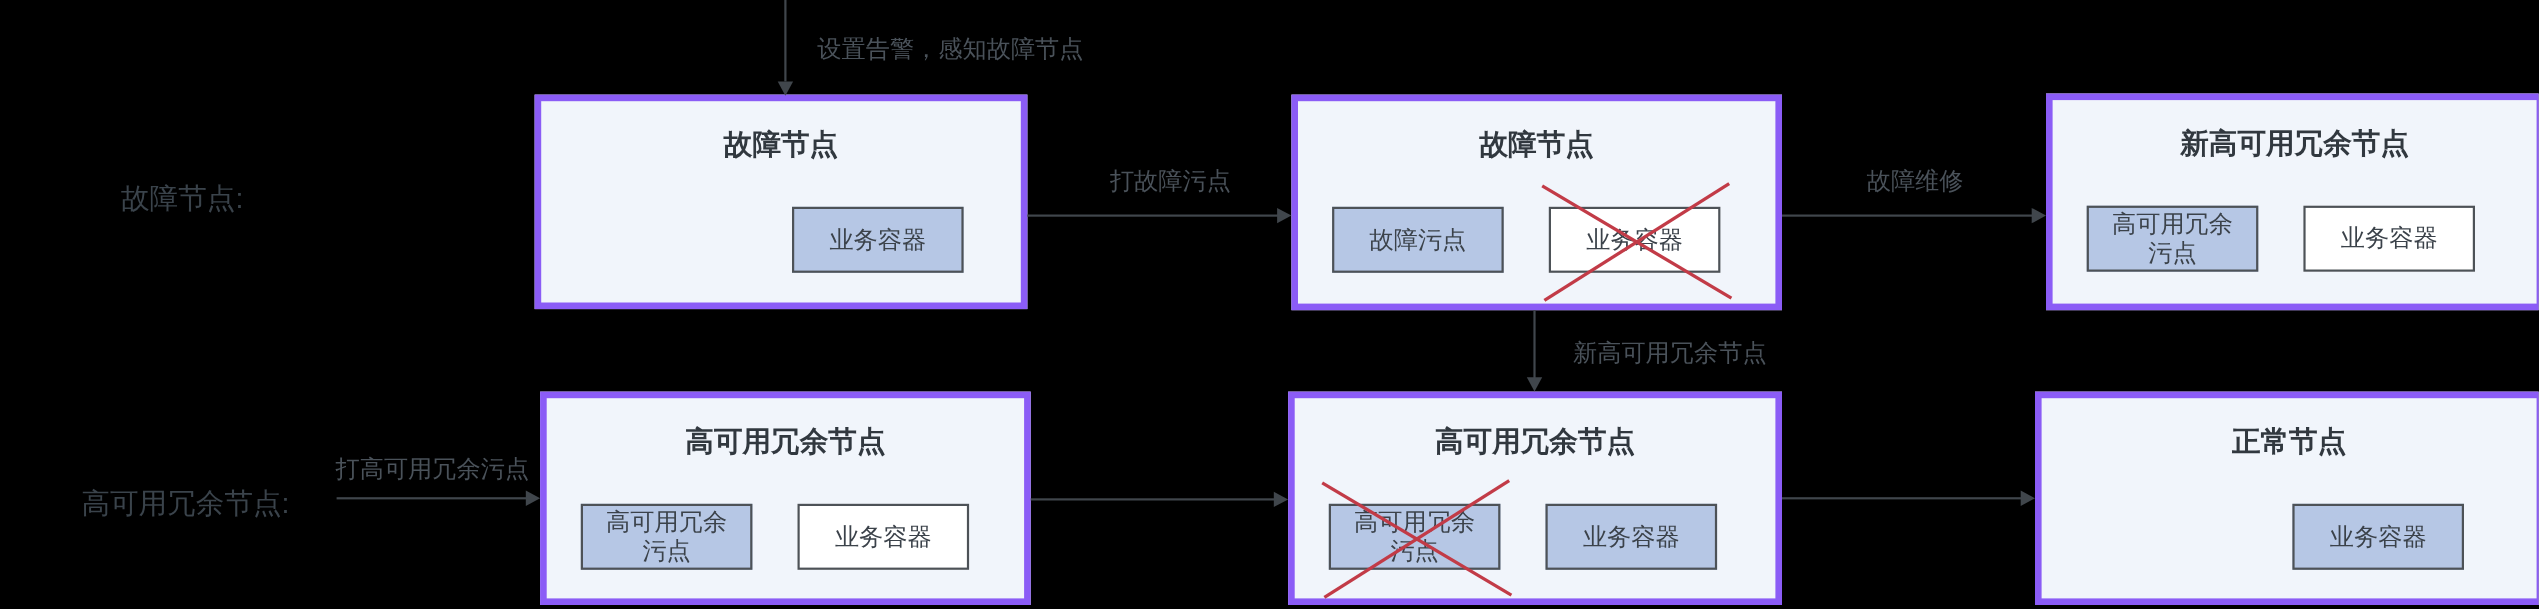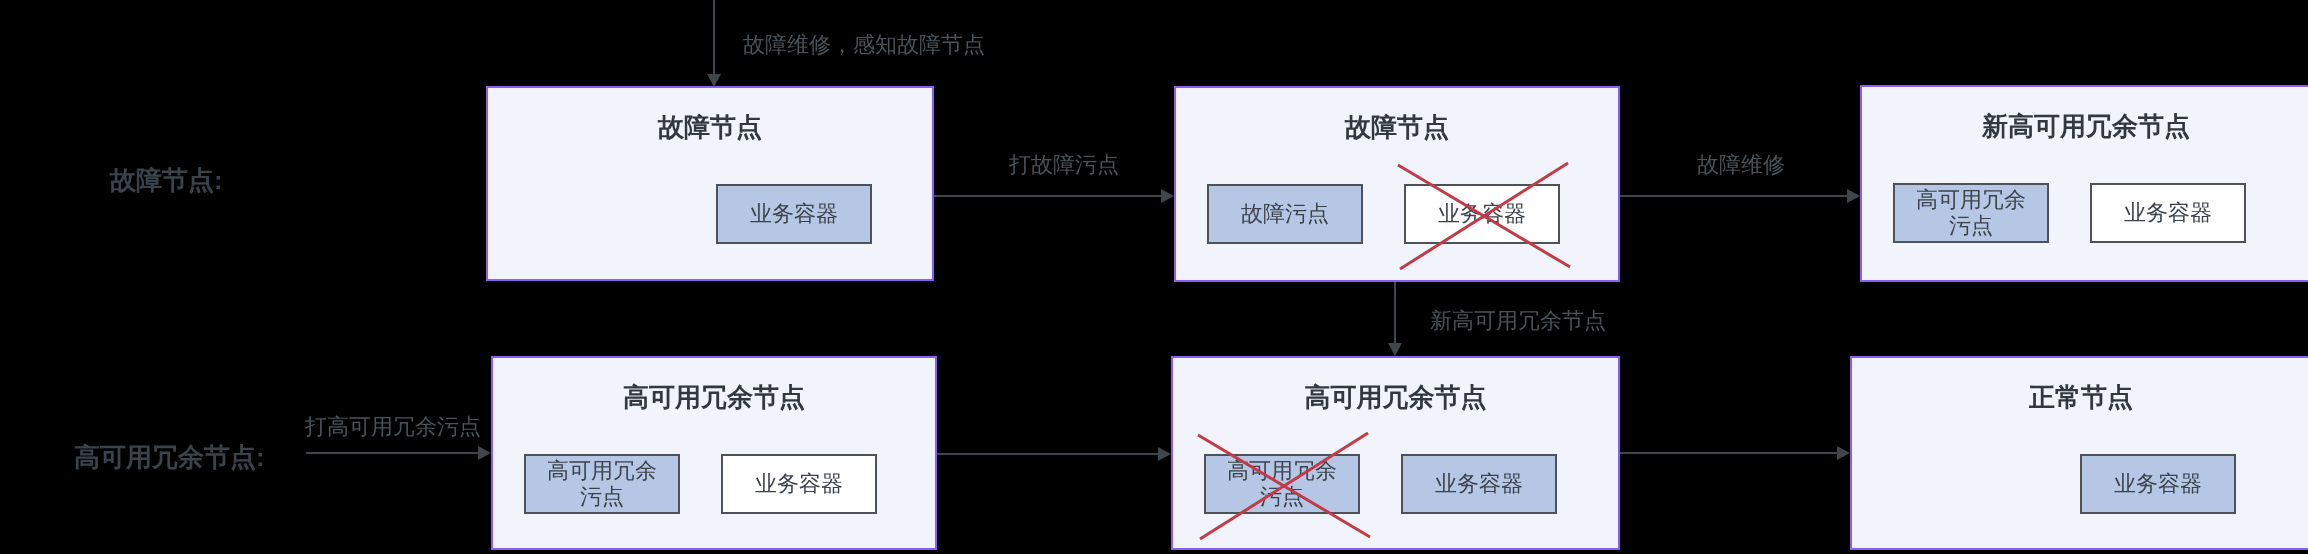--- a/index.html
+++ b/index.html
@@ -5,27 +5,27 @@
   html,body{margin:0;padding:0;background:#000;}
   #canvas{
     position:relative;
     width:2308px;height:554px;
     background:#000;
     overflow:hidden;
     font-family:"Liberation Sans","DejaVu Sans",sans-serif;
   }
   .row-label{
     position:absolute;
-    font-size:26px;font-weight:bold;color:#3a434b;
+    font-size:26px;font-weight:normal;color:#3a434b;
     white-space:nowrap;
   }
   .node{
     position:absolute;
     background:#f1f5fb;
-    border:2px solid #8b5cf6;
+    border:6px solid #8b5cf6;
     box-sizing:border-box;
   }
   .node-title{
     text-align:center;
     margin-top:22px;
     font-size:26px;font-weight:bold;color:#31383f;
   }
   .chip{
     position:absolute;
     top:96px;height:60px;width:156px;
@@ -136,21 +136,21 @@
 
   <div class="node" style="left:1850px;top:356px;width:462px;height:194px;">
     <div class="node-title">正常节点</div>
     <div class="chip blue slot-right">
       <span>业务容器</span>
     </div>
   </div>
 
   <div class="v-line" style="left:713px;top:0;height:74px;"></div>
   <div class="head-down" style="left:707px;top:74px;"></div>
-  <div class="edge-label" style="left:743px;top:30px;">故障维修，感知故障节点</div>
+  <div class="edge-label" style="left:743px;top:30px;">设置告警，感知故障节点</div>
 
   <div class="h-line" style="left:934px;top:195px;width:228px;"></div>
   <div class="head-right" style="left:1161px;top:189px;"></div>
   <div class="edge-label centered" style="left:1064px;top:150px;">打故障污点</div>
 
   <div class="h-line" style="left:1620px;top:195px;width:228px;"></div>
   <div class="head-right" style="left:1847px;top:189px;"></div>
   <div class="edge-label centered" style="left:1741px;top:150px;">故障维修</div>
 
   <div class="v-line" style="left:1394px;top:282px;height:62px;"></div>

